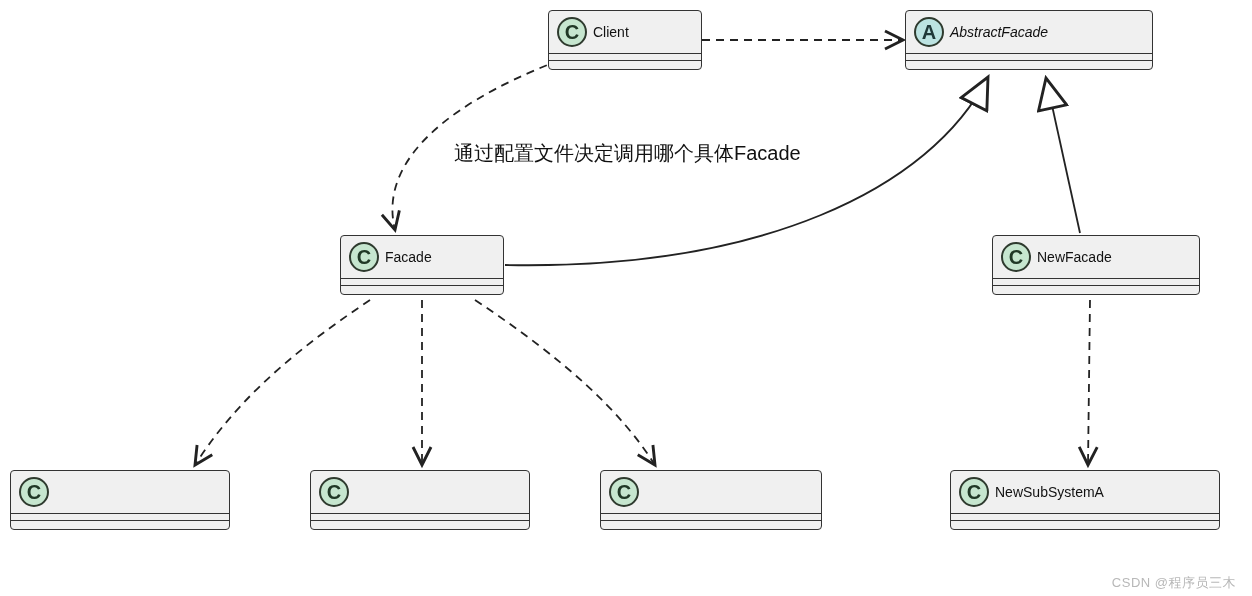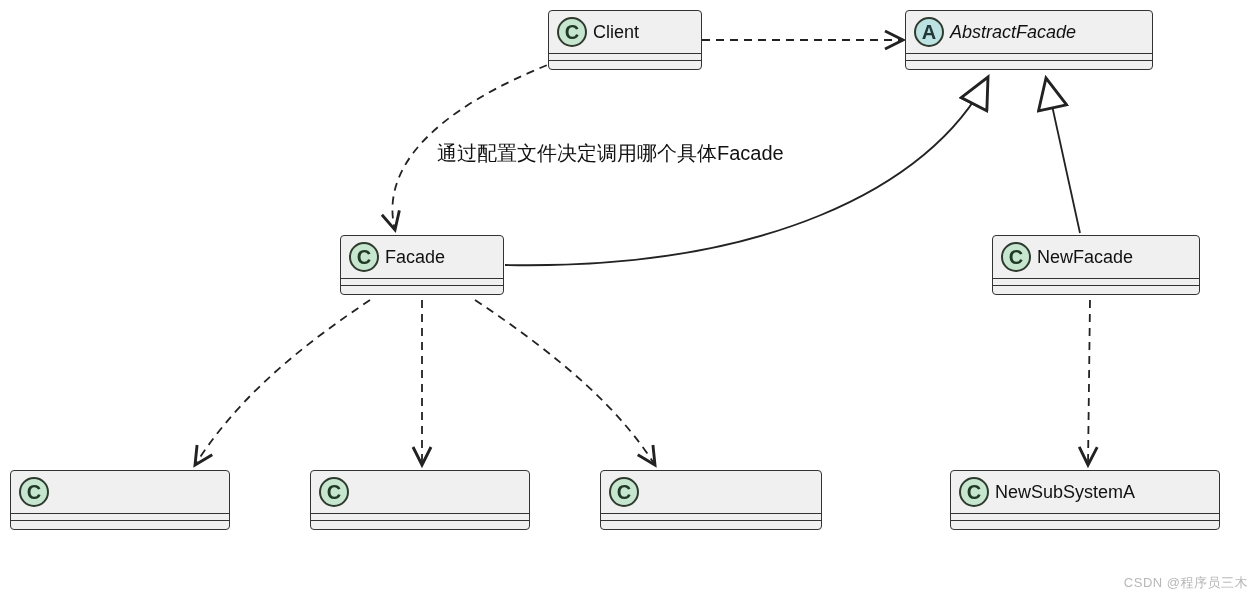--- a/index.html
+++ b/index.html
@@ -42,40 +42,40 @@
     align-items: center;
     justify-content: center;
     font-weight: 700;
     font-size: 20px;
     line-height: 1;
     box-sizing: border-box;
   }
   .c-class { background: #c6e6cf; color: #203826; }
   .a-class { background: #bce3e1; color: #203838; }
   .name {
-    font-size: 18px;
+    font-size: 14px;
     padding-right: 6px;
   }
   .name.italic { font-style: italic; text-align: center; }
   .label {
     position: absolute;
     font-size: 20px;
     color: #111;
     white-space: nowrap;
   }
   svg.connectors {
     position: absolute;
     left: 0; top: 0;
     width: 1252px;
     height: 596px;
     pointer-events: none;
   }
   .watermark {
     position: absolute;
-    right: 4px;
+    right: 16px;
     bottom: 4px;
     font-size: 13px;
     color: #b8b8b8;
     letter-spacing: 0.5px;
     text-align: right;
   }
 </style>
 </head>
 <body>
 
@@ -168,15 +168,15 @@
 
 <div id="node-newSubSystemA" class="uml-node" style="left: 950px; top: 470px; width: 270px;">
   <div class="uml-head">
     <span class="circle c-class">C</span>
     <span class="name">NewSubSystemA</span>
   </div>
   <div class="uml-sep1"></div>
     <div class="uml-sep2"></div>
 </div>
 
-<div class="label" style="left:437px; top:140px;">通过配置文件决定调用哪个具体Facade</div>
+<div class="label" style="left:454px; top:140px;">通过配置文件决定调用哪个具体Facade</div>
 
 <div class="watermark">CSDN @程序员三木</div>
 
 </body></html>

